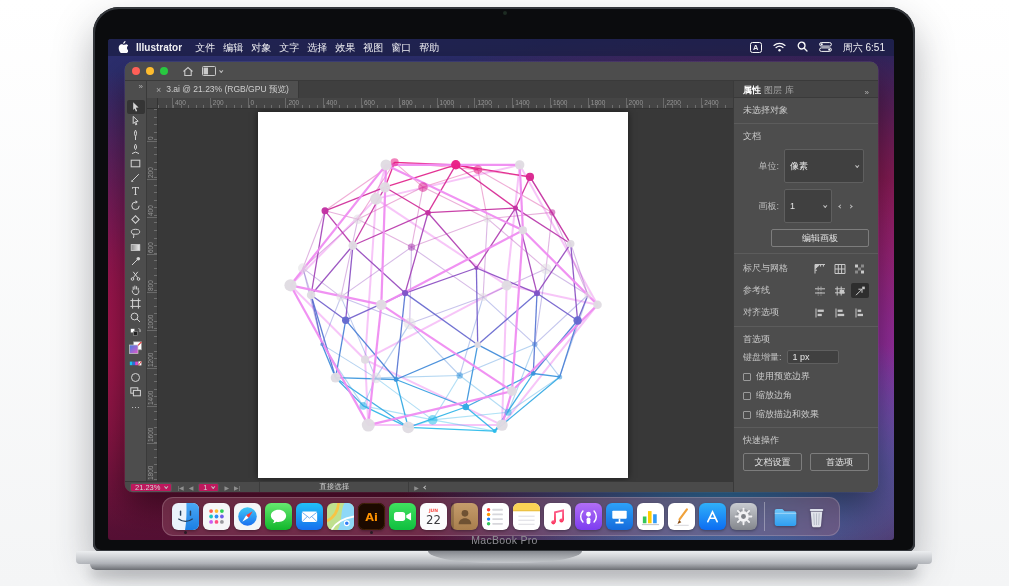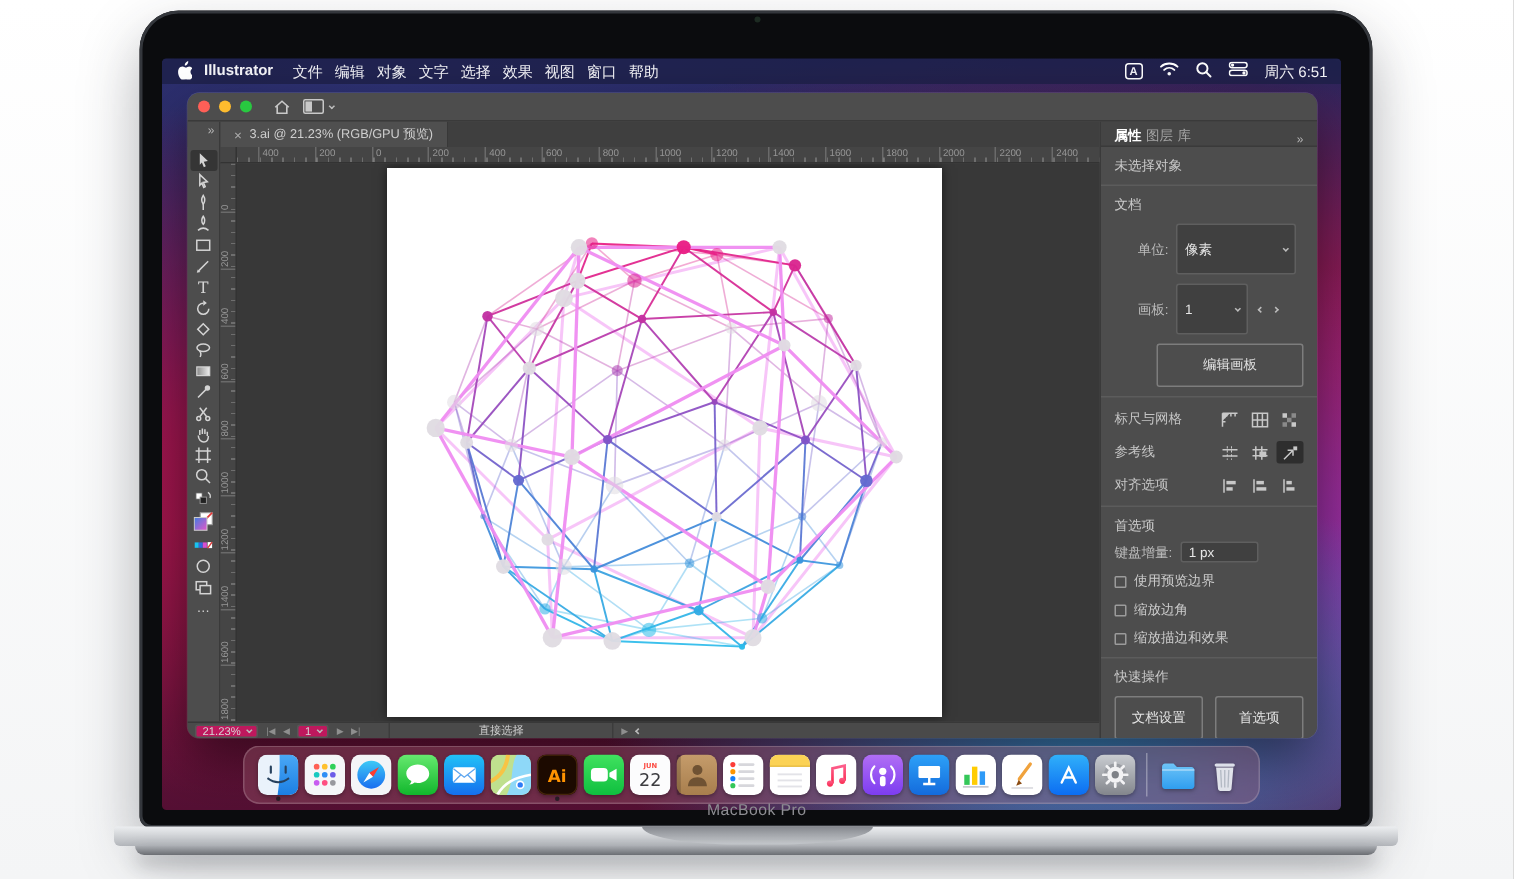--- a/index.html
+++ b/index.html
@@ -87,21 +87,21 @@
   .ptab.active{color:#ffffff;font-weight:bold;}
   #panel-collapse{margin-left:auto;color:#b5b5b5;font-size:8px;}
   #panel-body{padding:6px 9px 0 9px;overflow:hidden;}
   .p-divider{border:none;border-top:1px solid #5c5c5c;margin:6px -9px 6px -9px;}
   .p-title{color:#c9c9c9;margin-bottom:2px;}
   .p-row{display:flex;align-items:center;margin-top:6px;gap:5px;}
   .p-label{width:36px;text-align:right;color:#bdbdbd;flex:0 0 auto;}
   .p-select{display:flex;align-items:center;background:#404040;border:1px solid #5f5f5f;border-radius:2px;height:14px;padding:16px 5px;color:#e6e6e6;gap:4px;}
   .p-select .chev{margin-left:auto;}
   .p-input{background:#404040;border:1px solid #5f5f5f;border-radius:2px;height:14px;padding:0 5px;color:#e6e6e6;display:flex;align-items:center;}
-  .p-btn{border:1px solid #7d7d7d;border-radius:2px;background:transparent;color:#e3e3e3;font-size:9px;height:29px;display:flex;align-items:center;justify-content:center;font-family:inherit;}
+  .p-btn{border:1px solid #7d7d7d;border-radius:2px;background:transparent;color:#e3e3e3;font-size:9px;height:18px;display:flex;align-items:center;justify-content:center;font-family:inherit;}
   .pager{display:flex;gap:7px;margin-left:2px;color:#8a8a8a;}
   .icon-row{display:flex;align-items:center;margin-top:7px;}
   .icon-row .lbl{flex:1;color:#c5c5c5;}
   .pi-btn{width:18px;height:15px;display:flex;align-items:center;justify-content:center;border-radius:2px;margin-left:2px;}
   .pi-btn.pressed{background:#2e2e2e;}
   .cb-row{display:flex;align-items:center;gap:5px;margin-top:6px;}
   .cb-box{width:8px;height:8px;border:1px solid #9b9b9b;border-radius:1px;background:transparent;flex:0 0 auto;}
   #quick-btns{display:flex;gap:8px;margin-top:6px;}
   #quick-btns .p-btn{flex:1;}
 

